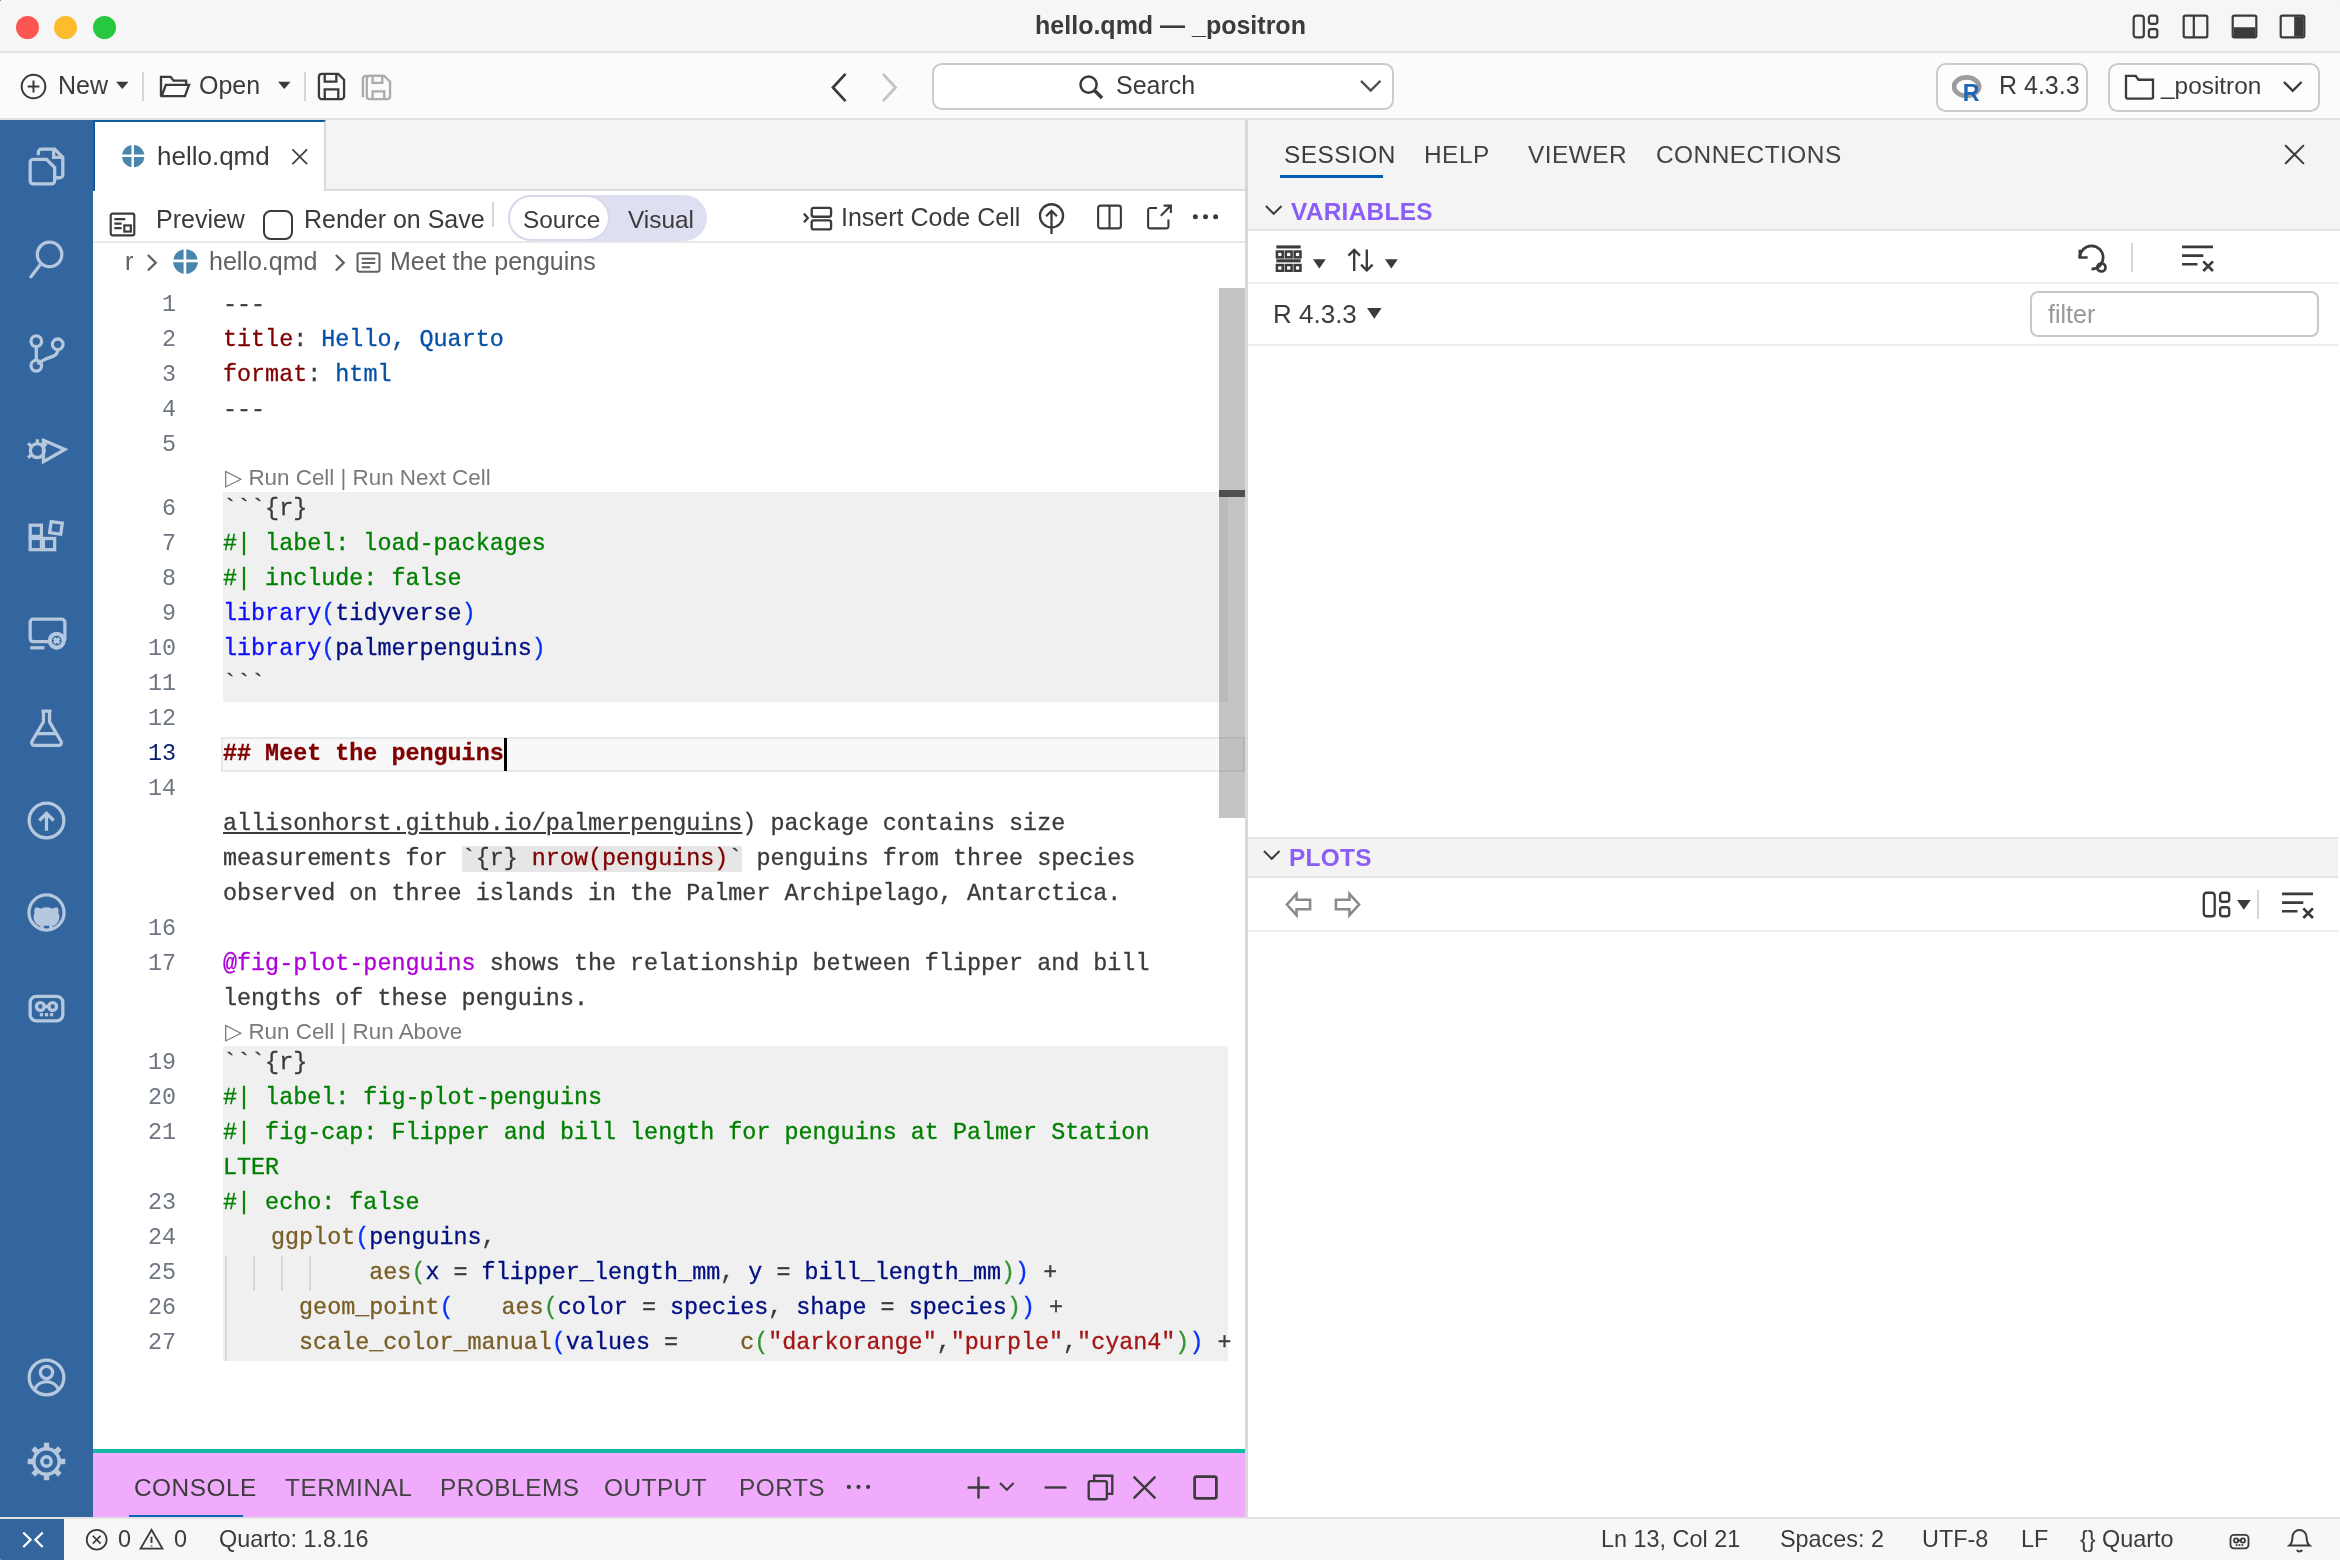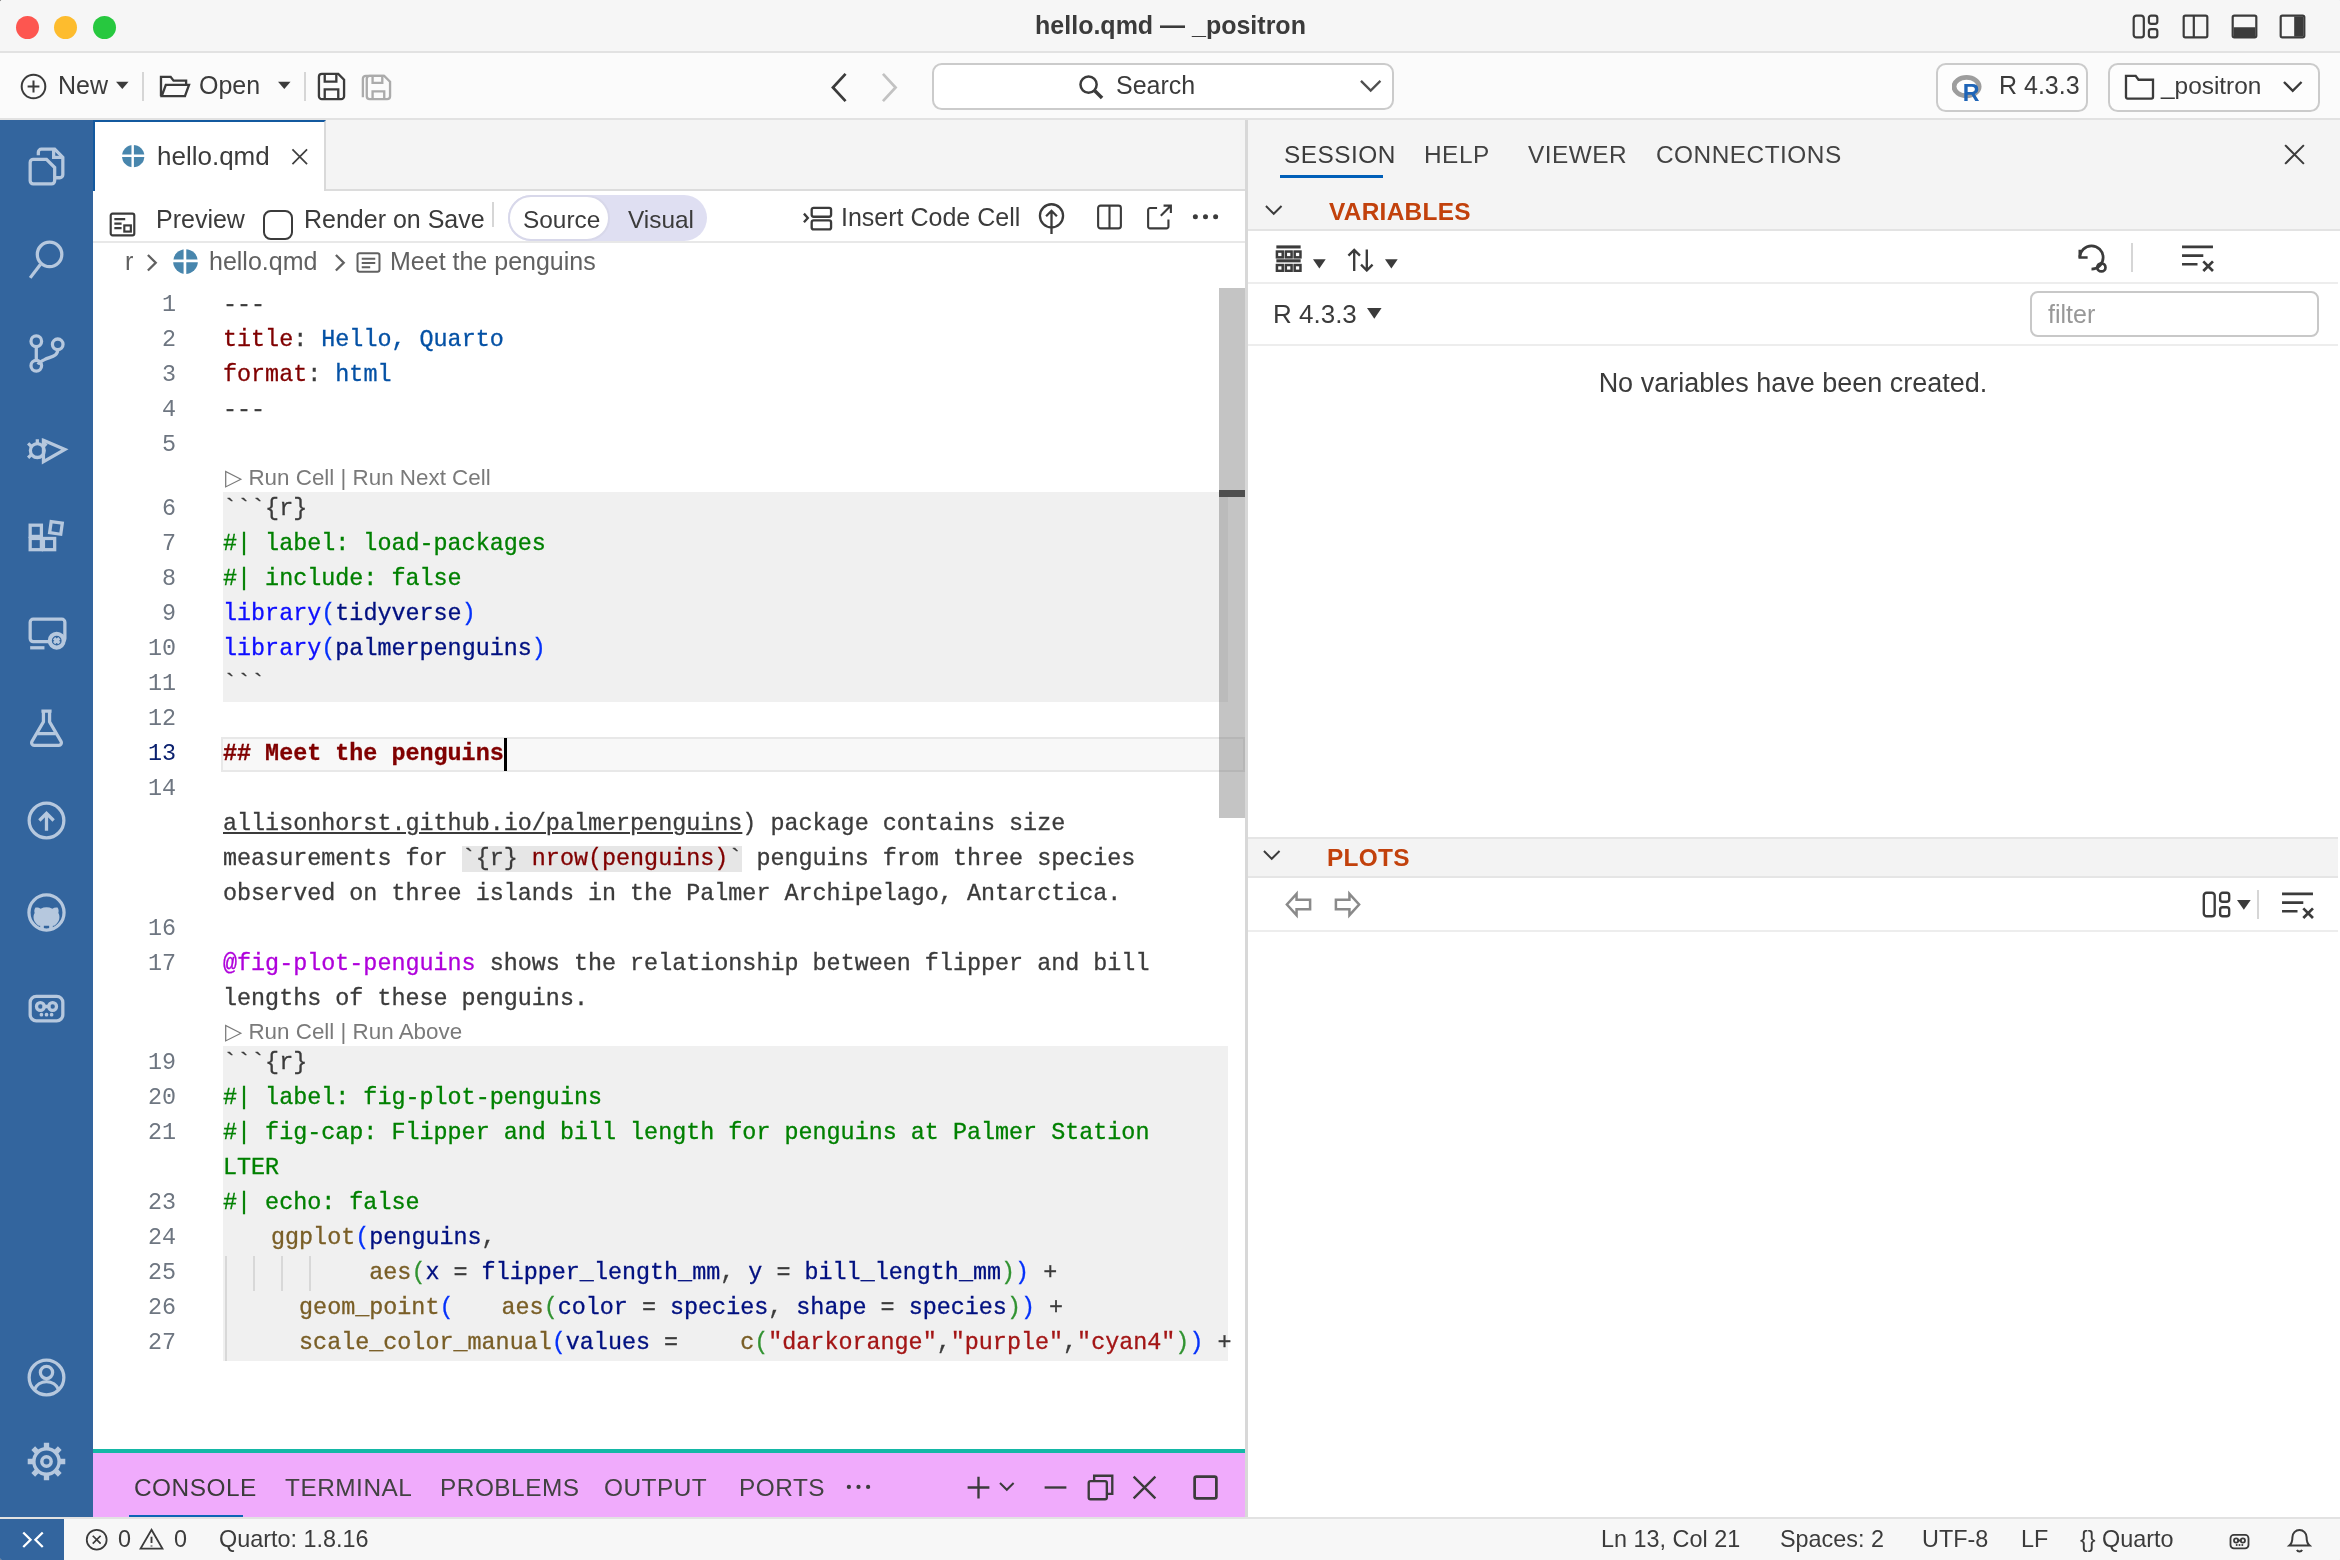--- a/index.html
+++ b/index.html
@@ -47,21 +47,21 @@
   .fn { color:#795e26;padding-left:48px; }
   .lib { color:#0d0dff; }
   .b1 { color:#0431fa; }
   .b2 { color:#319331; }
   .mag { color:#af00db; }
   .str { color:#a31515; }
   .und { text-decoration:underline; }
   .lenstxt { position:absolute; left:132px; font-size:22.4px; line-height:29px; color:#7a7a7a; }
   .ig { position:absolute; top:0; bottom:0; width:2px; background:#d8d8d8; }
   .ptab { position:absolute; top:0; height:70px; line-height:70px; font-size:24.4px; letter-spacing:0.5px; color:#424242; }
-  .hdrtxt { position:absolute; font-size:24.4px; font-weight:bold; letter-spacing:0.3px; color:#c2410c;margin-left:38px; }
+  .hdrtxt { position:absolute; font-size:24.4px; font-weight:bold; letter-spacing:0.3px; color:#8b5cf6; }
 </style>
 </head>
 <body>
 <div class="window">
 
   <div class="titlebar">
     <div class="tl" style="left:15.6px; background:#fd5650;"></div>
     <div class="tl" style="left:54px; background:#fdbc2e;"></div>
     <div class="tl" style="left:93px; background:#27c83f;"></div>
     <div class="title">hello.qmd — _positron</div>
@@ -530,21 +530,20 @@
     <div class="abs" style="left:0; top:162px; width:1090px; height:2px; background:#ededed;"></div>
 
     <div class="abs" style="left:25px; top:174px; height:41px; line-height:41px; font-size:26px; color:#3b3b3b;">R 4.3.3</div>
     <svg class="abs" style="left:119px; top:188px;" width="14.6" height="10.7" viewBox="0 0 15 11">
         <path d="M0 0l7.5 11L15 0z" fill="#3b3b3b"></path>
       </svg>
     <div class="abs" style="left:782px; top:171px; width:289px; height:46px; border:2px solid #c8c8c8; border-radius:7.8px; background:#fff;"></div>
     <div class="abs" style="left:800px; top:174px; height:41px; line-height:41px; font-size:25px; color:#989898;">filter</div>
     <div class="abs" style="left:0; top:224px; width:1090px; height:2px; background:#ededed;"></div>
 
-    <div class="abs" style="left:0; top:248px; width:1090px; text-align:center; font-size:27px; color:#3b3b3b;">No variables have been created.</div>
 
     <div class="abs" style="left:0; top:717px; width:1090px; height:41px; background:#f3f3f3; border-top:2px solid #e5e5e5; border-bottom:2px solid #e5e5e5;"></div>
     <svg class="abs" style="left:13.7px; top:729px;" width="19.5" height="13.7" viewBox="0 0 20 14" fill="none" stroke="#3b3b3b" stroke-width="2">
         <path d="M2 2l8 8 8-8"></path>
       </svg>
     <div class="hdrtxt" style="left:41px; top:724px;">PLOTS</div>
 
     <svg class="abs" style="left:35px; top:770px;" width="31" height="29" viewBox="0 0 16 15" fill="none" stroke="#8a8a8a" stroke-width="1.3">
         <path d="M7 2L2 7.5 7 13v-3h7v-5H7z"></path>
       </svg>

